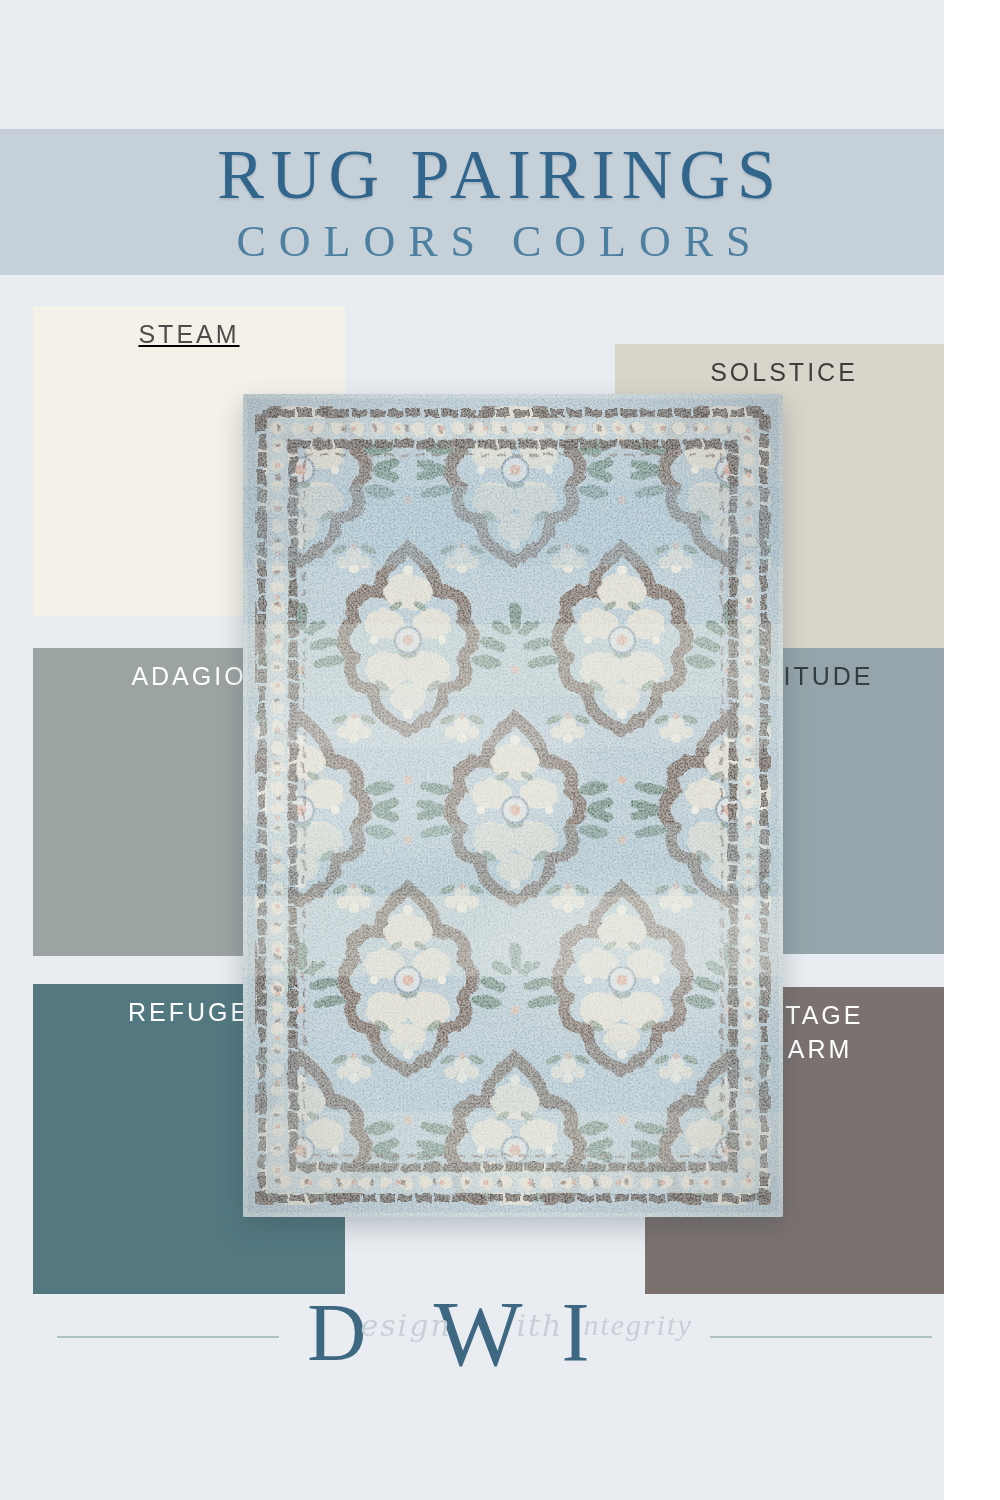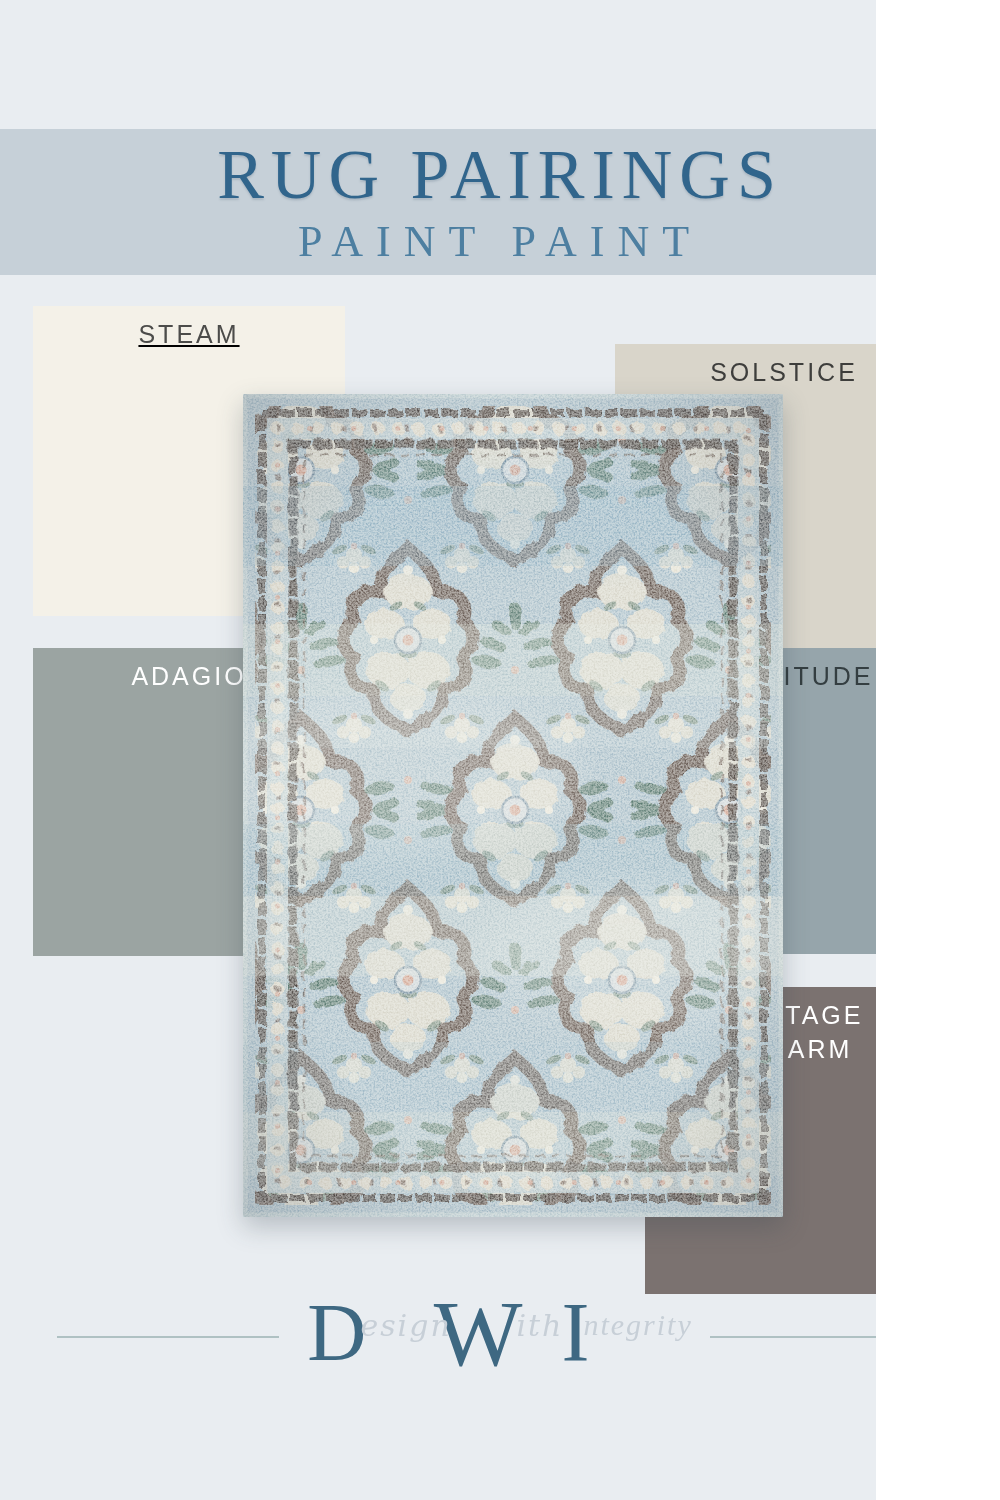--- a/index.html
+++ b/index.html
@@ -1,18 +1,18 @@
 <!DOCTYPE html>
 <html><head>
 <meta charset="utf-8">
 <style>
   html,body{margin:0;padding:0;}
   #canvas{
     position:relative;
-    width:876px;height:1500px;
+    width:944px;height:1500px;
     overflow:hidden;
     font-family:"Liberation Sans", sans-serif;
   }
   
   .header-band{
     position:absolute;left:0;top:129px;width:1000px;height:146px;
     display:flex;flex-direction:column;align-items:center;justify-content:center;
   }
   .header-title{
     font-family:"Liberation Serif", serif;
@@ -66,39 +66,42 @@
   #rule-left{left:57px;width:222px;}
   #rule-right{left:710px;width:222px;}
 </style>
 </head>
 <body>
 
 <div id="canvas" style="background-color: rgb(233, 237, 241);">
 
   <div class="header-band" style="background-color: rgb(198, 208, 216);">
     <div class="header-title" style="color: rgb(49, 101, 140);">RUG PAIRINGS</div>
-    <div class="header-subtitle" style="color: rgb(77, 127, 161);">PAINT PAINT</div>
+    <div class="header-subtitle" style="color: rgb(77, 127, 161);">COLORS COLORS</div>
   </div>
 
   <div class="swatch" id="sw-steam" style="background-color: rgb(244, 241, 232); text-decoration: underline;">
     <div class="swatch-label" style="color: rgb(76, 76, 74);">STEAM</div>
   </div>
 
   <div class="swatch" id="sw-solstice" style="background-color: rgb(217, 213, 202); margin-top: 36px;">
     <div class="swatch-label" style="color: rgb(62, 62, 60);">SOLSTICE</div>
   </div>
 
   <div class="swatch" id="sw-adagio" style="background-color: rgb(155, 164, 162);">
     <div class="swatch-label" style="color: rgb(255, 255, 255); text-align: center;">ADAGIO</div>
   </div>
 
   <div class="swatch" id="sw-solitude" style="background-color: rgb(150, 165, 171);">
     <div class="swatch-label" style="color: rgb(52, 62, 65);">SOLITUDE</div>
   </div>
 
+  <div class="swatch" id="sw-refuge" style="background-color: rgb(83, 120, 128);">
+    <div class="swatch-label" style="color: rgb(255, 255, 255);">REFUGE</div>
+  </div>
 
   <div class="swatch" id="sw-vintage" style="background-color: rgb(123, 114, 112);">
     <div class="swatch-label" style="color: rgb(255, 255, 255);">
       <span style="display:block">VINTAGE</span>
       <span style="display:block">CHARM</span>
     </div>
   </div>
 
   <div class="rug">
     <svg width="540" height="823" viewBox="0 0 540 823" xmlns="http://www.w3.org/2000/svg">

